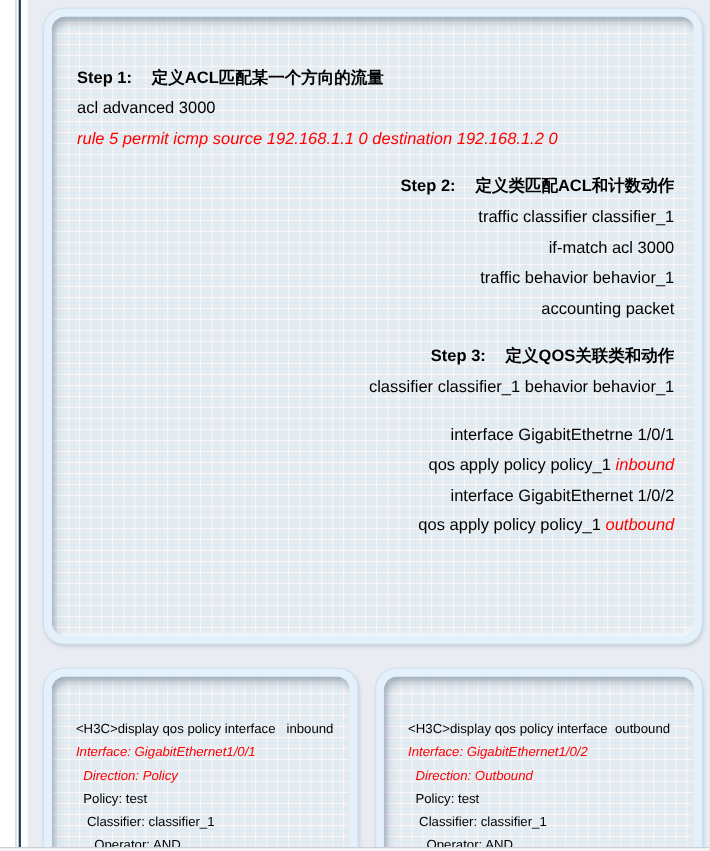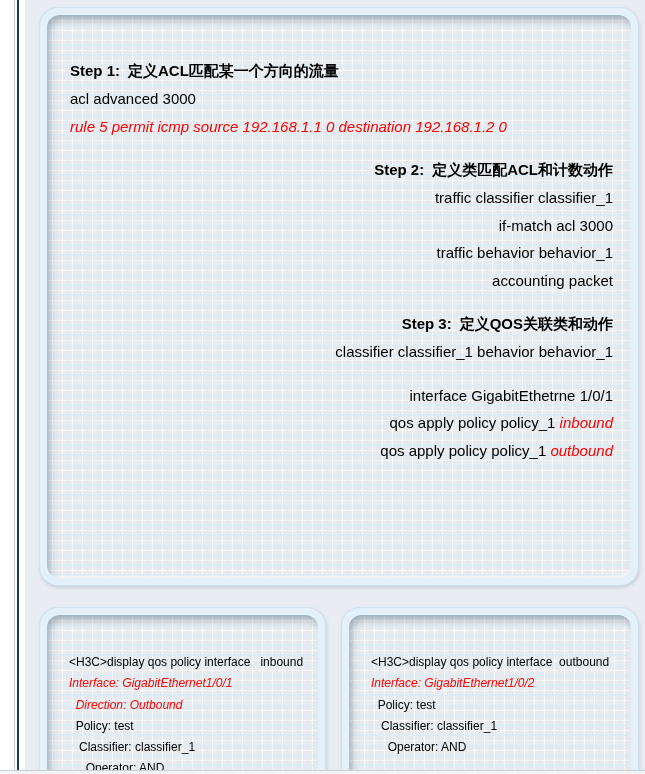--- a/index.html
+++ b/index.html
@@ -43,21 +43,21 @@
     background-position: 0 0, 0 0, 5px 5px, 5px 5px;
     box-shadow: inset 3px 5px 7px rgba(96,115,138,0.5), inset -1px -2px 3px rgba(255,255,255,0.8);
     overflow: hidden;
   }
 
   
   .steps-panel { left: 40px; top: 8px; width: 598px; height: 577px; }
   .steps-content { padding: 42px 18px 0 23px; font-size: 15px; }
   .step-section + .step-section { margin-top: 16px; text-align: right; }
   .step-heading { font-weight: bold; line-height: 28px; white-space: pre-wrap; }
-  .step-heading .zh { margin-left: 8px; }
+  .step-heading .zh { margin-left: 18px; }
   .code-line { line-height: 27.5px; white-space: pre-wrap; }
   .red { color: #ff0000; font-style: italic; }
 
   
   .terminal-left  { left: 40px;  top: 608px; width: 285px; height: 190px; }
   .terminal-right { left: 342px; top: 608px; width: 296px; height: 190px; }
   .terminal-content { padding: 37px 10px 0 22px; font-size: 12px; }
   .term-line { line-height: 21.3px; white-space: pre-wrap; }
 
   
@@ -94,45 +94,47 @@
       </div>
 
       <div class="step-section">
         <div class="step-heading"><span>Step 3:</span><span class="zh">定义QOS关联类和动作</span></div>
         <div class="code-line"><span>classifier classifier_1 behavior behavior_1</span></div>
       </div>
 
       <div class="step-section">
         <div class="code-line"><span>interface GigabitEthetrne 1/0/1</span></div>
         <div class="code-line"><span>qos apply policy policy_1 </span><span class="red">inbound</span></div>
+        <div class="code-line"><span>interface GigabitEthernet 1/0/2</span></div>
         <div class="code-line"><span>qos apply policy policy_1 </span><span class="red">outbound</span></div>
       </div>
 
     </div>
   </div>
 </div>
 
 <div class="panel terminal-left">
   <div class="panel-inner">
     <div class="terminal-content">
       <div class="term-line">&lt;H3C&gt;display qos policy interface   inbound</div>
       <div class="term-line red">Interface: GigabitEthernet1/0/1</div>
-      <div class="term-line red">  Direction: Outbound</div>
+      <div class="term-line red">  Direction: Policy</div>
       <div class="term-line">  Policy: test</div>
       <div class="term-line">   Classifier: classifier_1</div>
       <div class="term-line">     Operator: AND</div>
     </div>
   </div>
 </div>
 
 <div class="panel terminal-right">
   <div class="panel-inner">
     <div class="terminal-content">
       <div class="term-line">&lt;H3C&gt;display qos policy interface  outbound</div>
       <div class="term-line red">Interface: GigabitEthernet1/0/2</div>
+      <div class="term-line red">  Direction: Outbound</div>
       <div class="term-line">  Policy: test</div>
       <div class="term-line">   Classifier: classifier_1</div>
       <div class="term-line">     Operator: AND</div>
     </div>
   </div>
 </div>
 
 <div class="abs bottom-edge"></div>
 
 </body></html>

